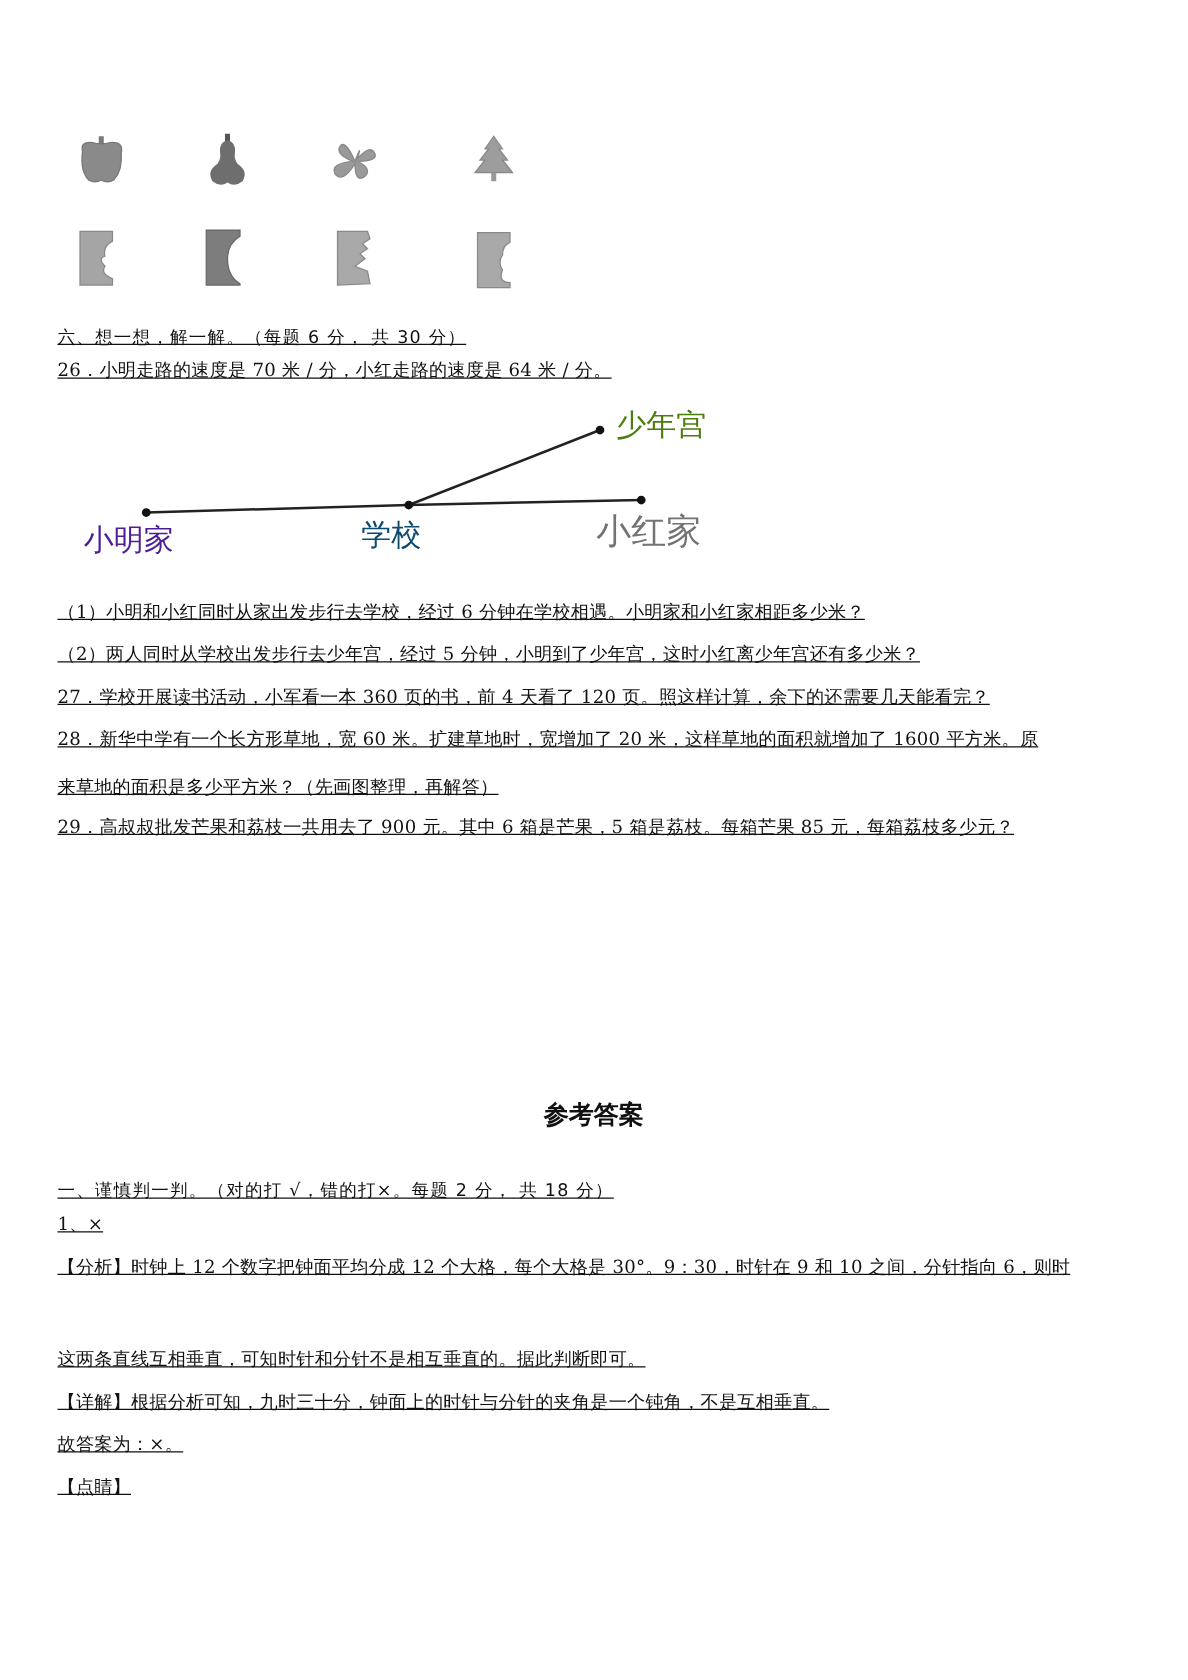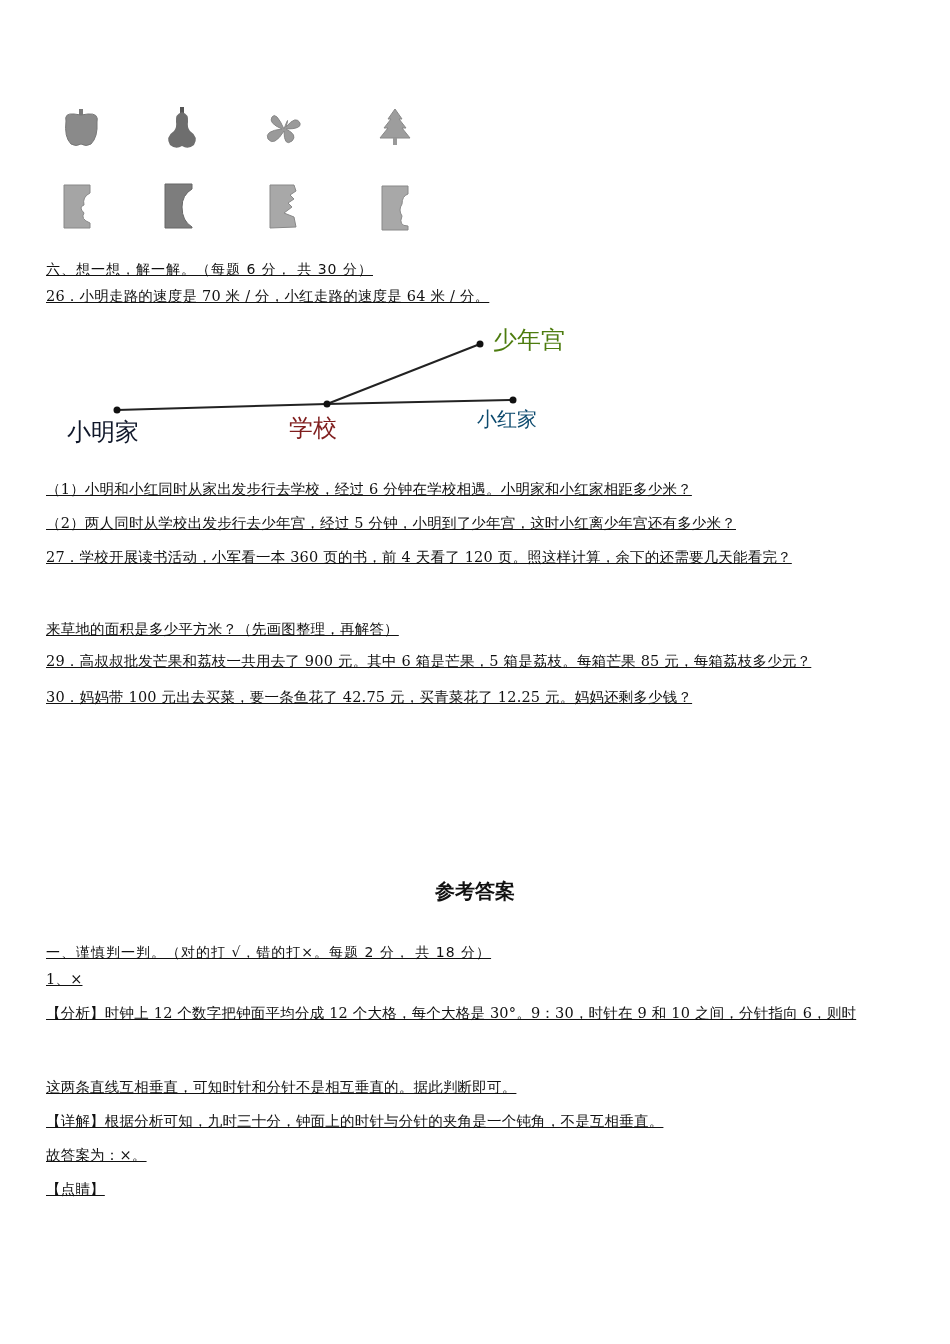--- a/index.html
+++ b/index.html
@@ -63,32 +63,32 @@
   <div class="diagram">
     <svg width="545" height="135" style="position:absolute;left:0;top:0">
       <line x1="62" y1="92" x2="272" y2="86" stroke="#222" stroke-width="2"></line>
       <line x1="272" y1="86" x2="458" y2="82" stroke="#222" stroke-width="2"></line>
       <line x1="272" y1="86" x2="425" y2="26" stroke="#222" stroke-width="2"></line>
       <circle cx="62" cy="92" r="3.5" fill="#111"></circle>
       <circle cx="272" cy="86" r="3.5" fill="#111"></circle>
       <circle cx="458" cy="82" r="3.5" fill="#111"></circle>
       <circle cx="425" cy="26" r="3.5" fill="#111"></circle>
     </svg>
-    <span style="position:absolute;left:12px;top:98px;font-family:'DejaVu Sans',sans-serif;font-size:24px;color:#0f172a">小明家</span>
-    <span style="position:absolute;left:234px;top:94px;font-family:'DejaVu Sans',sans-serif;font-size:24px;color:#7f1d1d">学校</span>
-    <span style="position:absolute;left:422px;top:88px;font-family:'DejaVu Sans',sans-serif;font-size:20px;color:#0c4a6e">小红家</span>
+    <span style="position:absolute;left:12px;top:98px;font-family:'DejaVu Sans',sans-serif;font-size:24px;color:#4c1d95">小明家</span>
+    <span style="position:absolute;left:234px;top:94px;font-family:'DejaVu Sans',sans-serif;font-size:24px;color:#0c4a6e">学校</span>
+    <span style="position:absolute;left:422px;top:88px;font-family:'DejaVu Sans',sans-serif;font-size:28px;color:#737373">小红家</span>
     <span style="position:absolute;left:438px;top:6px;font-family:'DejaVu Sans',sans-serif;font-size:24px;color:#4d7c0f">少年宫</span>
   </div>
 
   <div class="line" style="top:480px">（1）小明和小红同时从家出发步行去学校，经过 6 分钟在学校相遇。小明家和小红家相距多少米？</div>
   <div class="line" style="top:514px">（2）两人同时从学校出发步行去少年宫，经过 5 分钟，小明到了少年宫，这时小红离少年宫还有多少米？</div>
   <div class="line" style="top:548px">27．学校开展读书活动，小军看一本 360 页的书，前 4 天看了 120 页。照这样计算，余下的还需要几天能看完？</div>
+  <div class="line" style="top:582px">28．新华中学有一个长方形草地，宽 60 米。扩建草地时，宽增加了 20 米，这样草地的面积就增加了 1600 平方米。原</div>
   <div class="line" style="top:620px">来草地的面积是多少平方米？（先画图整理，再解答）</div>
   <div class="line" style="top:652px">29．高叔叔批发芒果和荔枝一共用去了 900 元。其中 6 箱是芒果，5 箱是荔枝。每箱芒果 85 元，每箱荔枝多少元？</div>
-  <div class="line" style="top:688px">30．妈妈带 100 元出去买菜，要一条鱼花了 42.75 元，买青菜花了 12.25 元。妈妈还剩多少钱？</div>
 
   <div class="answer-title">参考答案</div>
   <div class="line sec-title" style="top:944px">一、谨慎判一判。（对的打 √，错的打×。每题 2 分， 共 18 分）</div>
   <div class="line" style="top:970px">1、×</div>
   <div class="line" style="top:1004px">【分析】时钟上 12 个数字把钟面平均分成 12 个大格，每个大格是 30°。9：30，时针在 9 和 10 之间，分针指向 6，则时</div>
   <div class="line" style="top:1078px">这两条直线互相垂直，可知时针和分针不是相互垂直的。据此判断即可。</div>
   <div class="line" style="top:1112px">【详解】根据分析可知，九时三十分，钟面上的时针与分针的夹角是一个钝角，不是互相垂直。</div>
   <div class="line" style="top:1146px">故答案为：×。</div>
   <div class="line" style="top:1180px">【点睛】</div>
 

